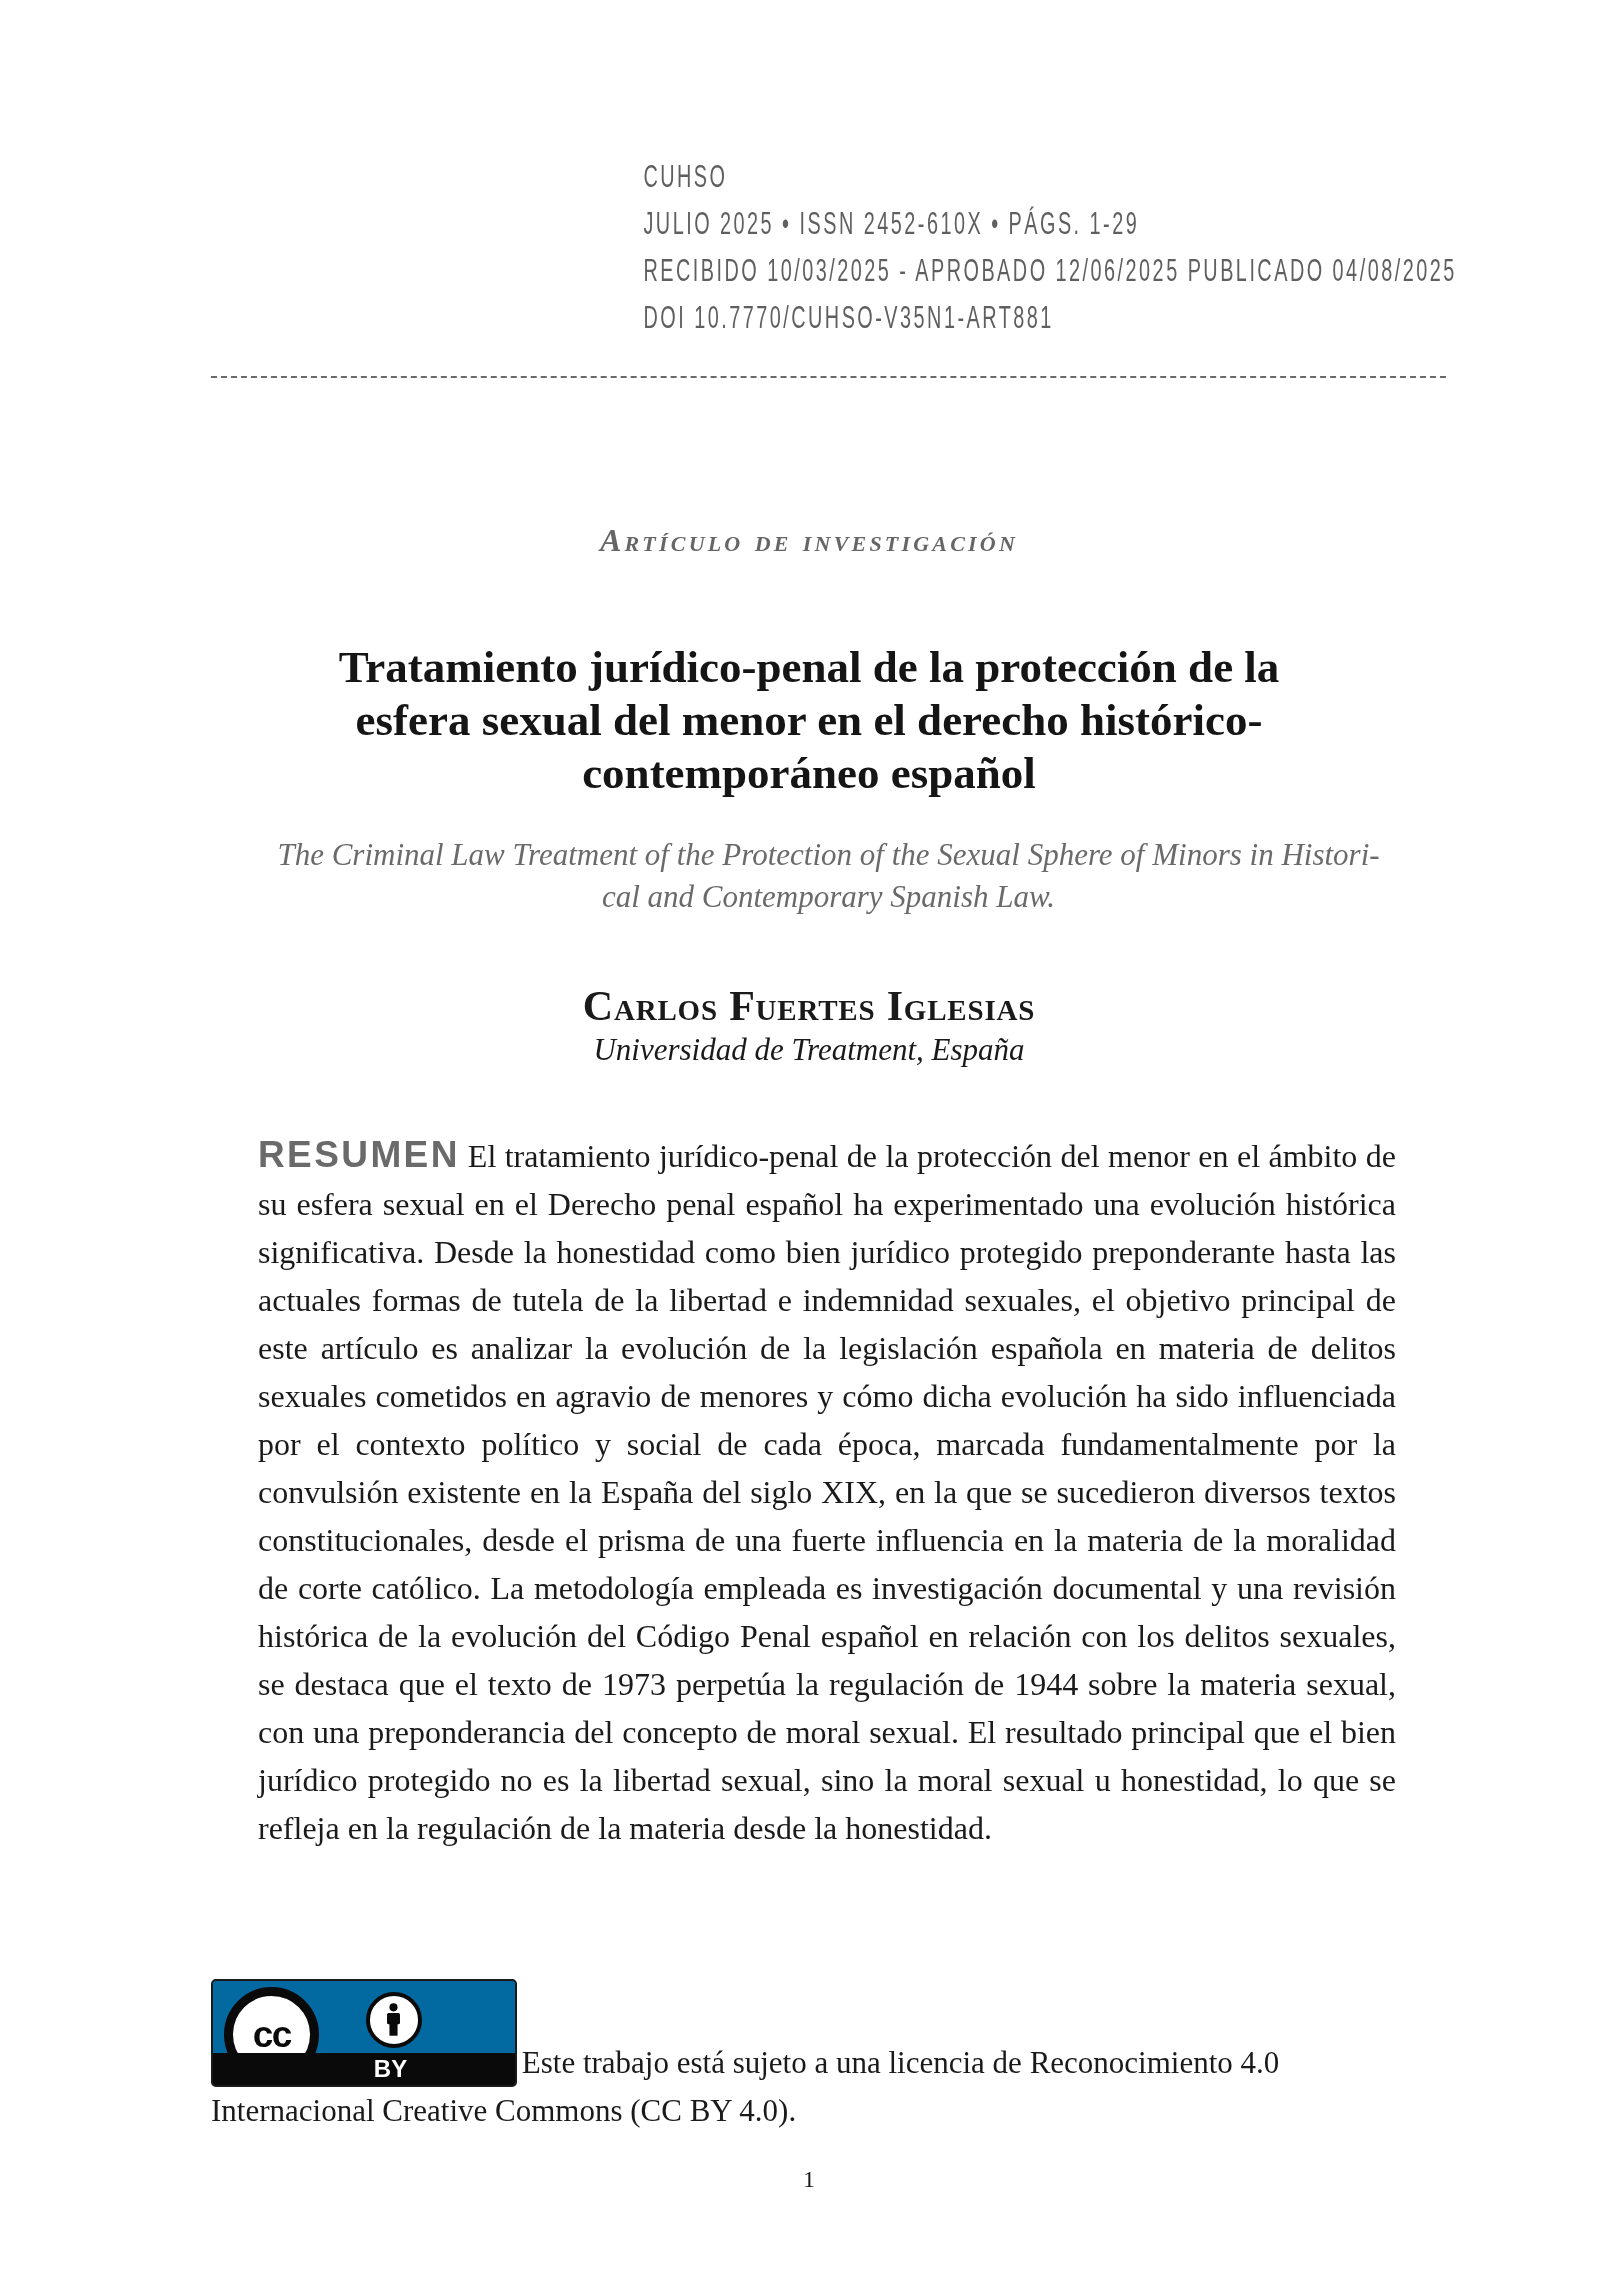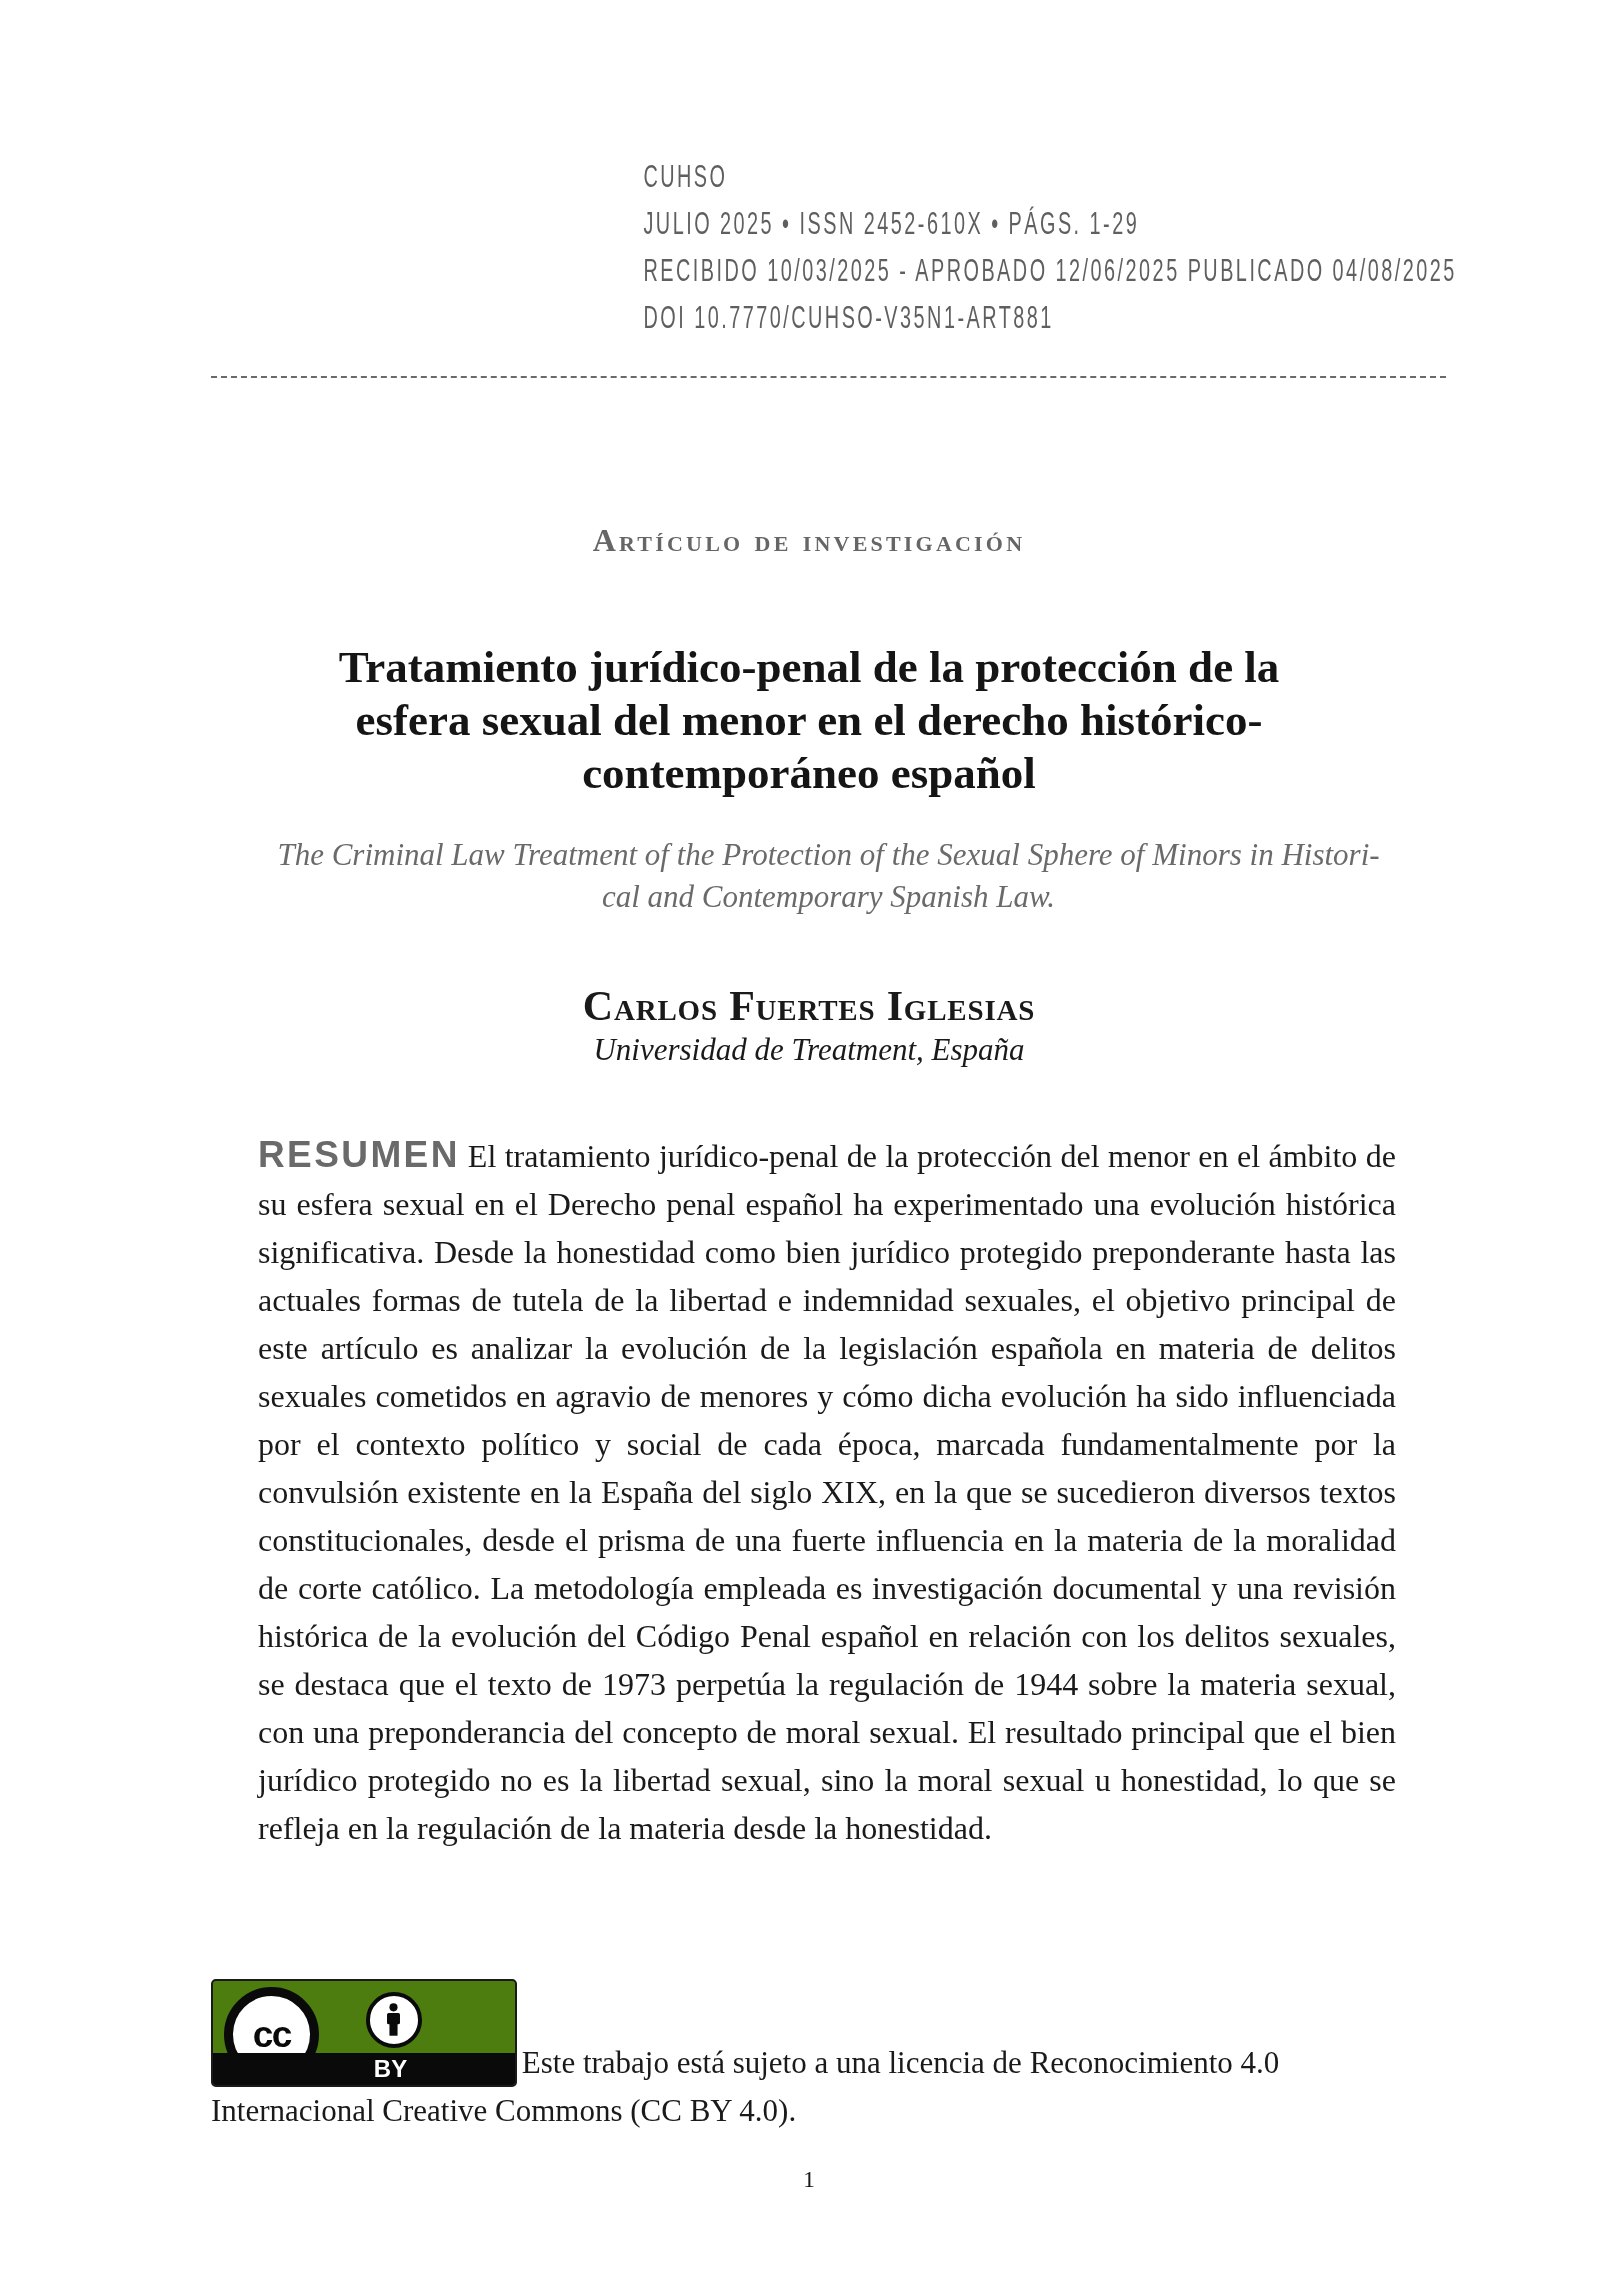--- a/index.html
+++ b/index.html
@@ -9,42 +9,42 @@
     .header { position: absolute; right: 161px; top: 153px; 
               font-family: "Liberation Sans Narrow", "Liberation Sans", "DejaVu Sans", sans-serif;
               color: #5f5f5f; }
     .header .line { font-size: 32px; line-height: 47px; letter-spacing: 4px;
                     transform: scaleX(0.62); transform-origin: right center; white-space: nowrap;
                     font-weight: 400; }
     .divider { position: absolute; left: 211px; top: 376px; width: 1235px; height: 0;
                border-top: 2.4px dashed #6a6a6a; }
 
     .kicker { position: absolute; left: 0; right: 0; top: 522px; text-align: center;
-              font-size: 32px; color: #666666; font-variant: small-caps; letter-spacing: 3.2px; font-weight: 700; }
+              font-size: 32px; color: #666666; font-variant: small-caps; letter-spacing: 3.2px; font-weight: 700; font-style: italic; }
 
     .title { position: absolute; left: 266px; width: 1086px; top: 641px; text-align: center;
              font-size: 45px; line-height: 53px; font-weight: 700; color: #151515; }
     .subtitle { position: absolute; left: 211px; width: 1235px; top: 834px; text-align: center;
                 font-size: 31px; line-height: 42px; font-style: italic; color: #6a6a6a; }
 
     .author { position: absolute; left: 0; right: 0; top: 982px; text-align: center;
               font-size: 42px; font-weight: 700; font-variant: small-caps; letter-spacing: 0.8px; color: #1a1a1a; }
     .affiliation { position: absolute; left: 0; right: 0; top: 1032px; text-align: center;
                    font-size: 31px; font-style: italic; color: #1a1a1a; }
 
     .abstract { position: absolute; left: 258px; width: 1138px; top: 1131px;
                 font-size: 32px; line-height: 48px; text-align: justify; color: #1a1a1a;
                 hyphens: manual; }
     .abstract .label { font-family: "Liberation Sans", "DejaVu Sans", sans-serif; font-weight: 700;
                        color: #6a6a6a; letter-spacing: 2.4px; font-size: 37px; margin-right: 8px; }
 
     .license { position: absolute; left: 211px; width: 1193px; top: 1979px;
                font-size: 31px; line-height: 48px; color: #1a1a1a; }
     .cc-badge { display: inline-block; width: 306px; height: 108px; vertical-align: bottom;
-                position: relative; border-radius: 4.8px; background: #4d7c0f;
+                position: relative; border-radius: 4.8px; background: #0369a1;
                 border: 2.4px solid #1a1a1a; box-sizing: border-box; overflow: hidden;
                 margin-right: 4.8px; }
     .cc-badge .bar { position: absolute; left: 0; right: 0; bottom: 0; height: 32px; background: #0a0a0a; }
     .cc-badge .by { position: absolute; left: 129px; bottom: 2.4px; width: 97px; text-align: center;
                     color: #ffffff; font-family: "Liberation Sans", "DejaVu Sans", sans-serif;
                     font-weight: 700; font-size: 24px; line-height: 29px; }
     .cc-badge .cc-circle { position: absolute; left: 11.3px; top: 6.4px; width: 95px; height: 95px;
                            border-radius: 50%; background: #ffffff; border: 9.7px solid #0a0a0a;
                            box-sizing: border-box; display: flex; align-items: center; justify-content: center; }
     .cc-badge .cc-text { font-family: "Liberation Sans", "DejaVu Sans", sans-serif; font-weight: 700;

